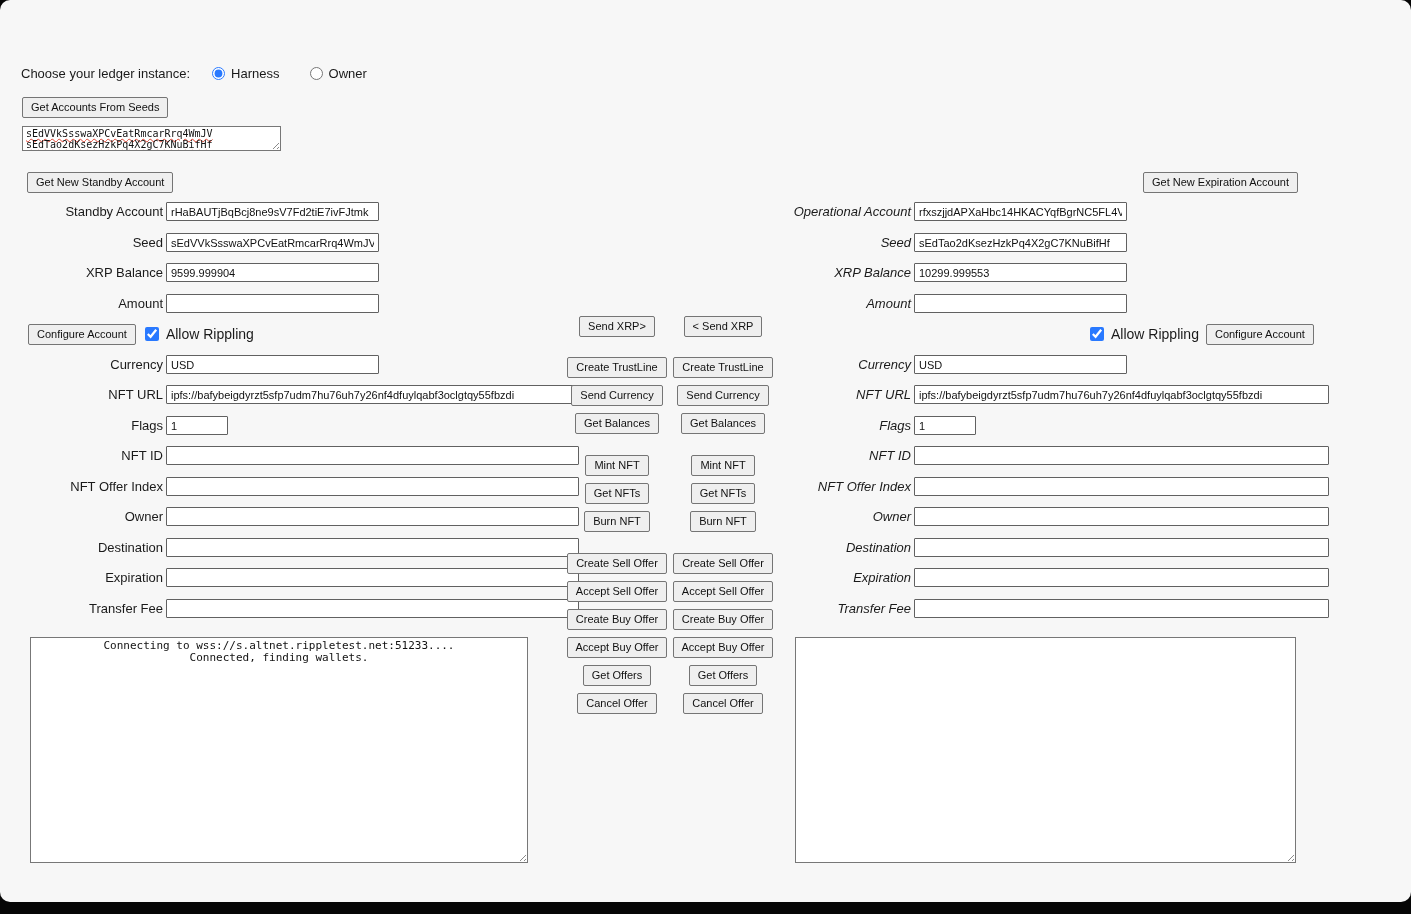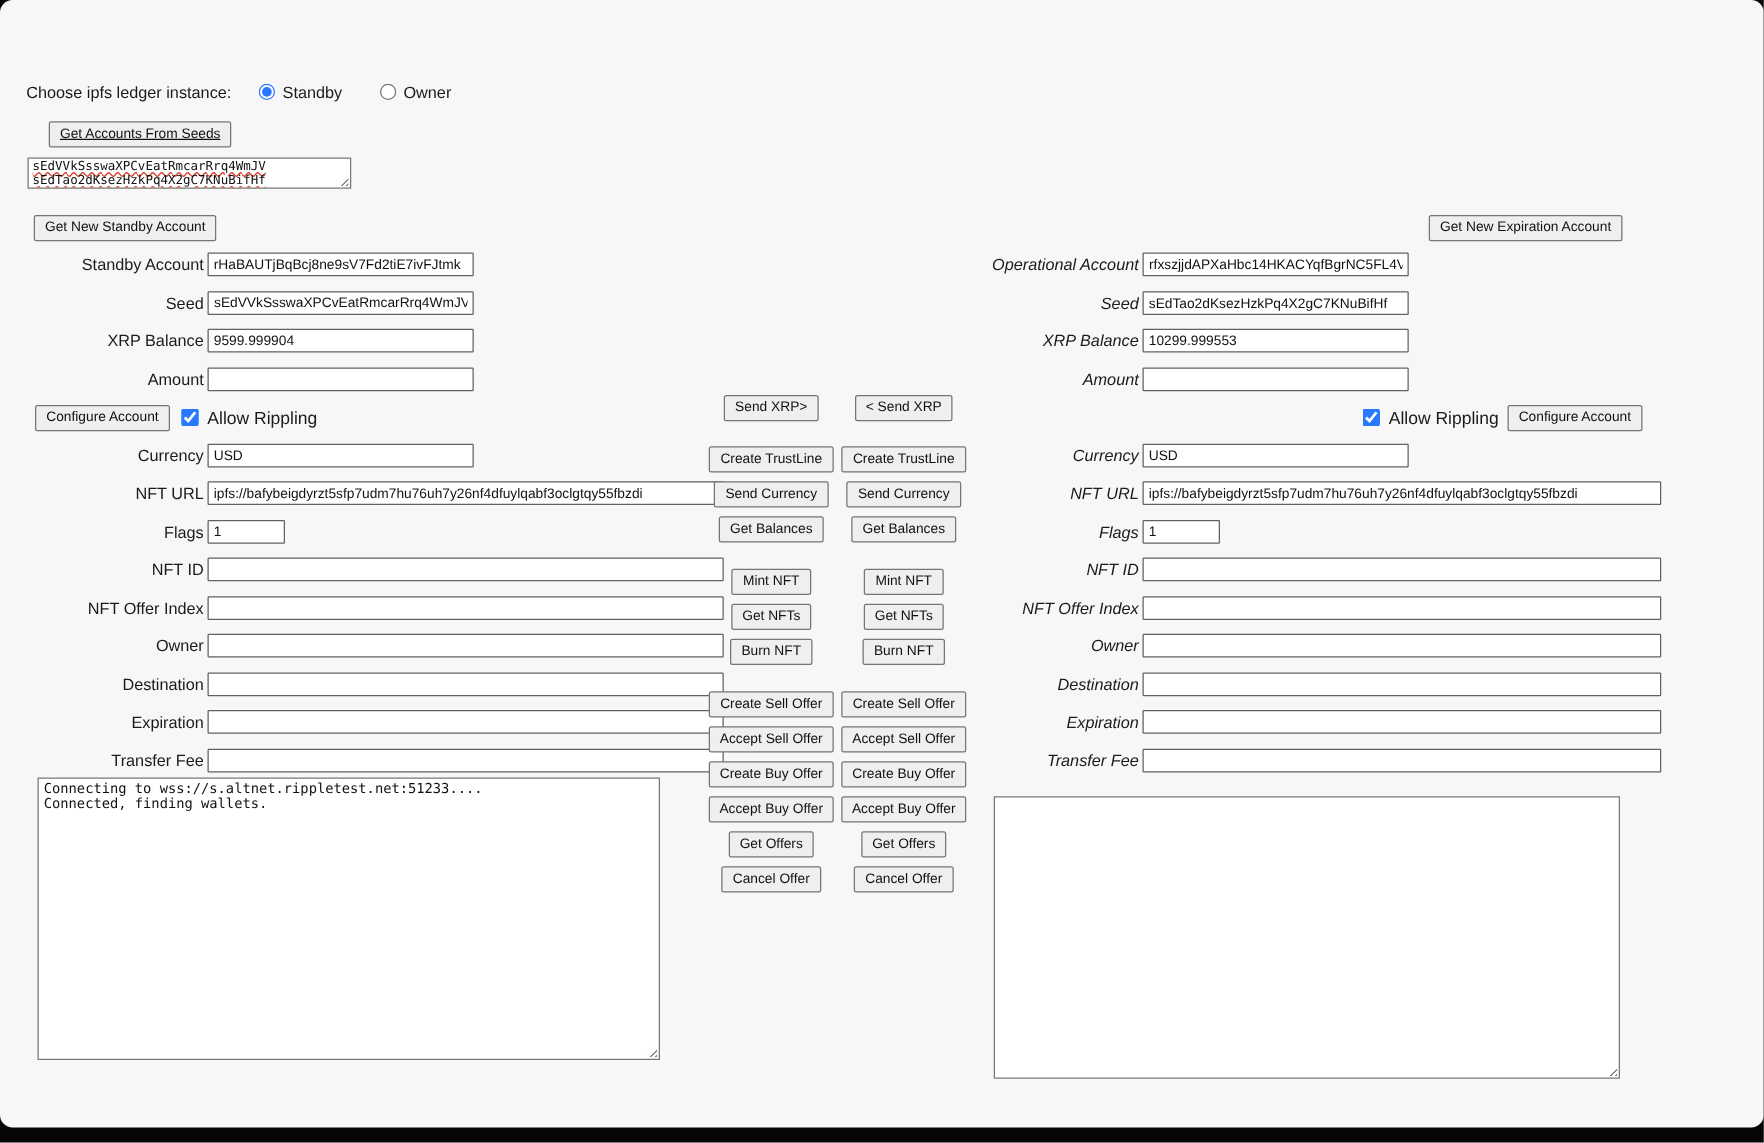--- a/index.html
+++ b/index.html
@@ -102,32 +102,32 @@
     clip-path:polygon(100% 0, 100% 100%, 0 100%);
   }
 </style>
 </head>
 <body>
 
 <div class="page">
 
 
   <div class="ledger-row">
-    <span class="ledger-label">Choose ipfs ledger instance:</span>
+    <span class="ledger-label">Choose your ledger instance:</span>
     <label class="radio-wrap">
       <input type="radio" name="ledger" checked="" style="">
-      <span>Standby</span>
+      <span>Harness</span>
     </label>
     <label class="radio-wrap">
       <input type="radio" name="ledger" style="">
       <span>Owner</span>
     </label>
   </div>
 
-  <button class="btn abs" style="left:39px;top:97px;text-decoration:underline;">Get Accounts From Seeds</button>
+  <button class="btn abs" style="left:22px;top:97px;">Get Accounts From Seeds</button>
 
   <div class="ta seeds-ta">
     <span class="txt">sEdVVkSsswaXPCvEatRmcarRrq4WmJV
 sEdTao2dKsezHzkPq4X2gC7KNuBifHf</span>
     <i class="rz"></i>
   </div>
 
   <button class="btn abs" style="left:27px;top:172px;text-align:center;">Get New Standby Account</button>
 
   <div class="frow" style="top:201px;">
@@ -185,21 +185,21 @@
   </div>
   <div class="frow" style="top:567px;">
     <span class="lbl">Expiration</span>
     <input class="in w-long" style="">
   </div>
   <div class="frow" style="top:598px;">
     <span class="lbl">Transfer Fee</span>
     <input class="in w-long" style="">
   </div>
 
-  <div class="ta log" style="left:30px;top:622px;width:498px;height:226px;">
+  <div class="ta log" style="left:30px;top:637px;width:498px;height:226px;text-align:center;">
     <span class="txt">Connecting to wss://s.altnet.rippletest.net:51233....
 Connected, finding wallets.</span>
     <i class="rz"></i>
   </div>
 
   <div class="acol" style="left:549px;">
     <div class="abtn" style="top:0px;"><button class="btn">Send XRP&gt;</button></div>
     <div class="abtn" style="top:41px;"><button class="btn">Create TrustLine</button></div>
     <div class="abtn" style="top:69px;"><button class="btn">Send Currency</button></div>
     <div class="abtn" style="top:97px;"><button class="btn">Get Balances</button></div>

